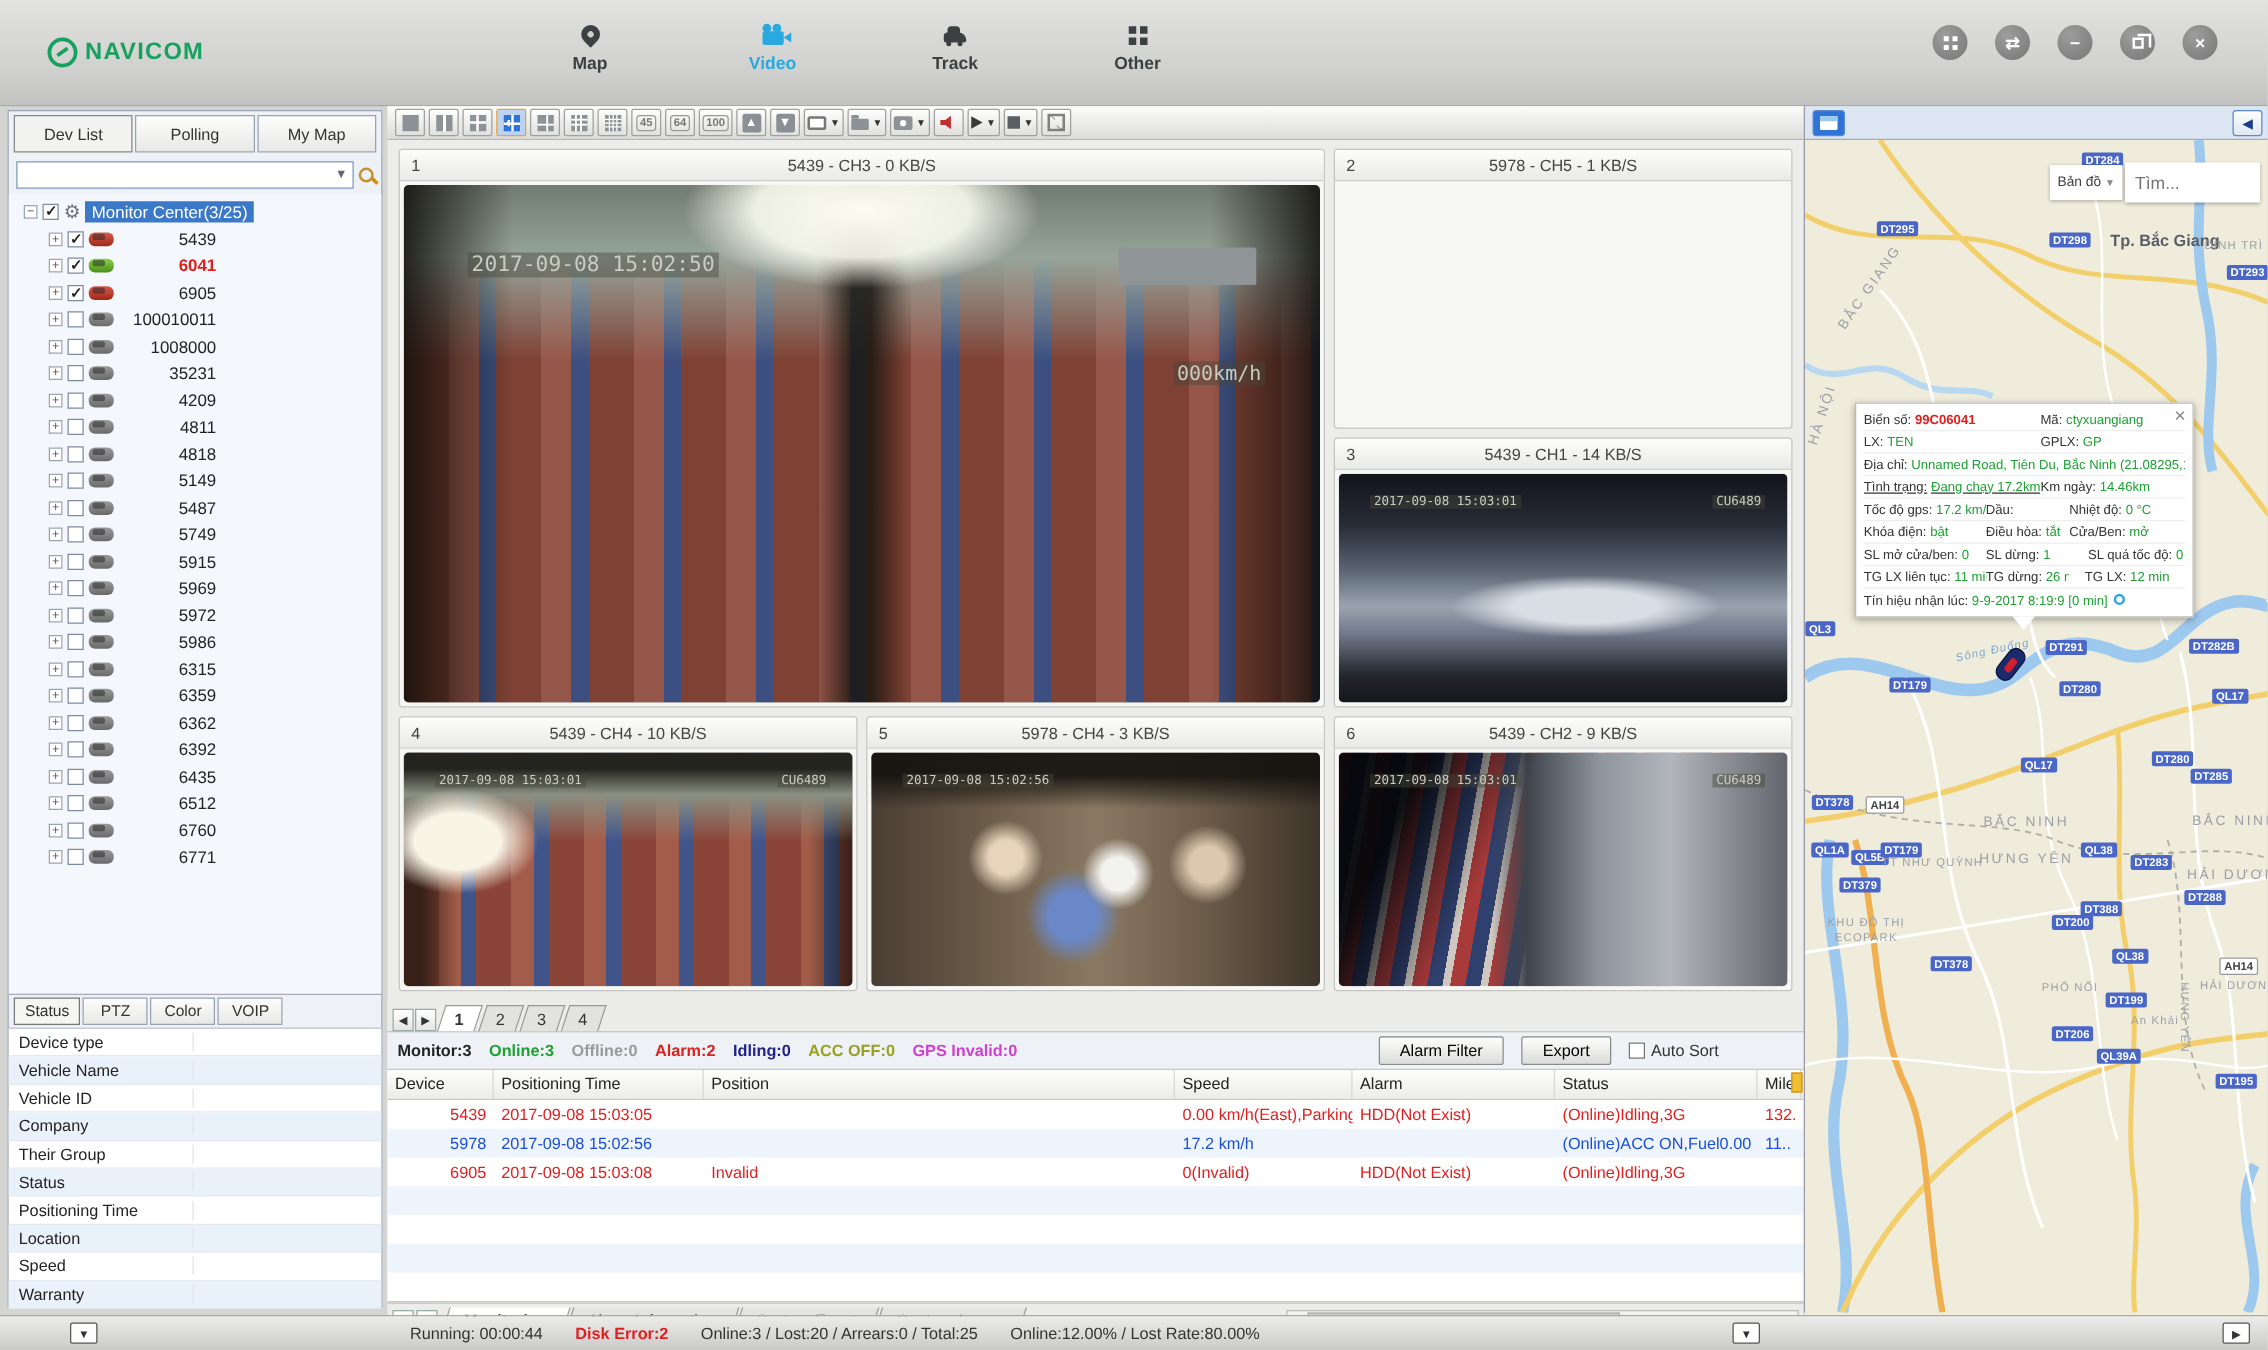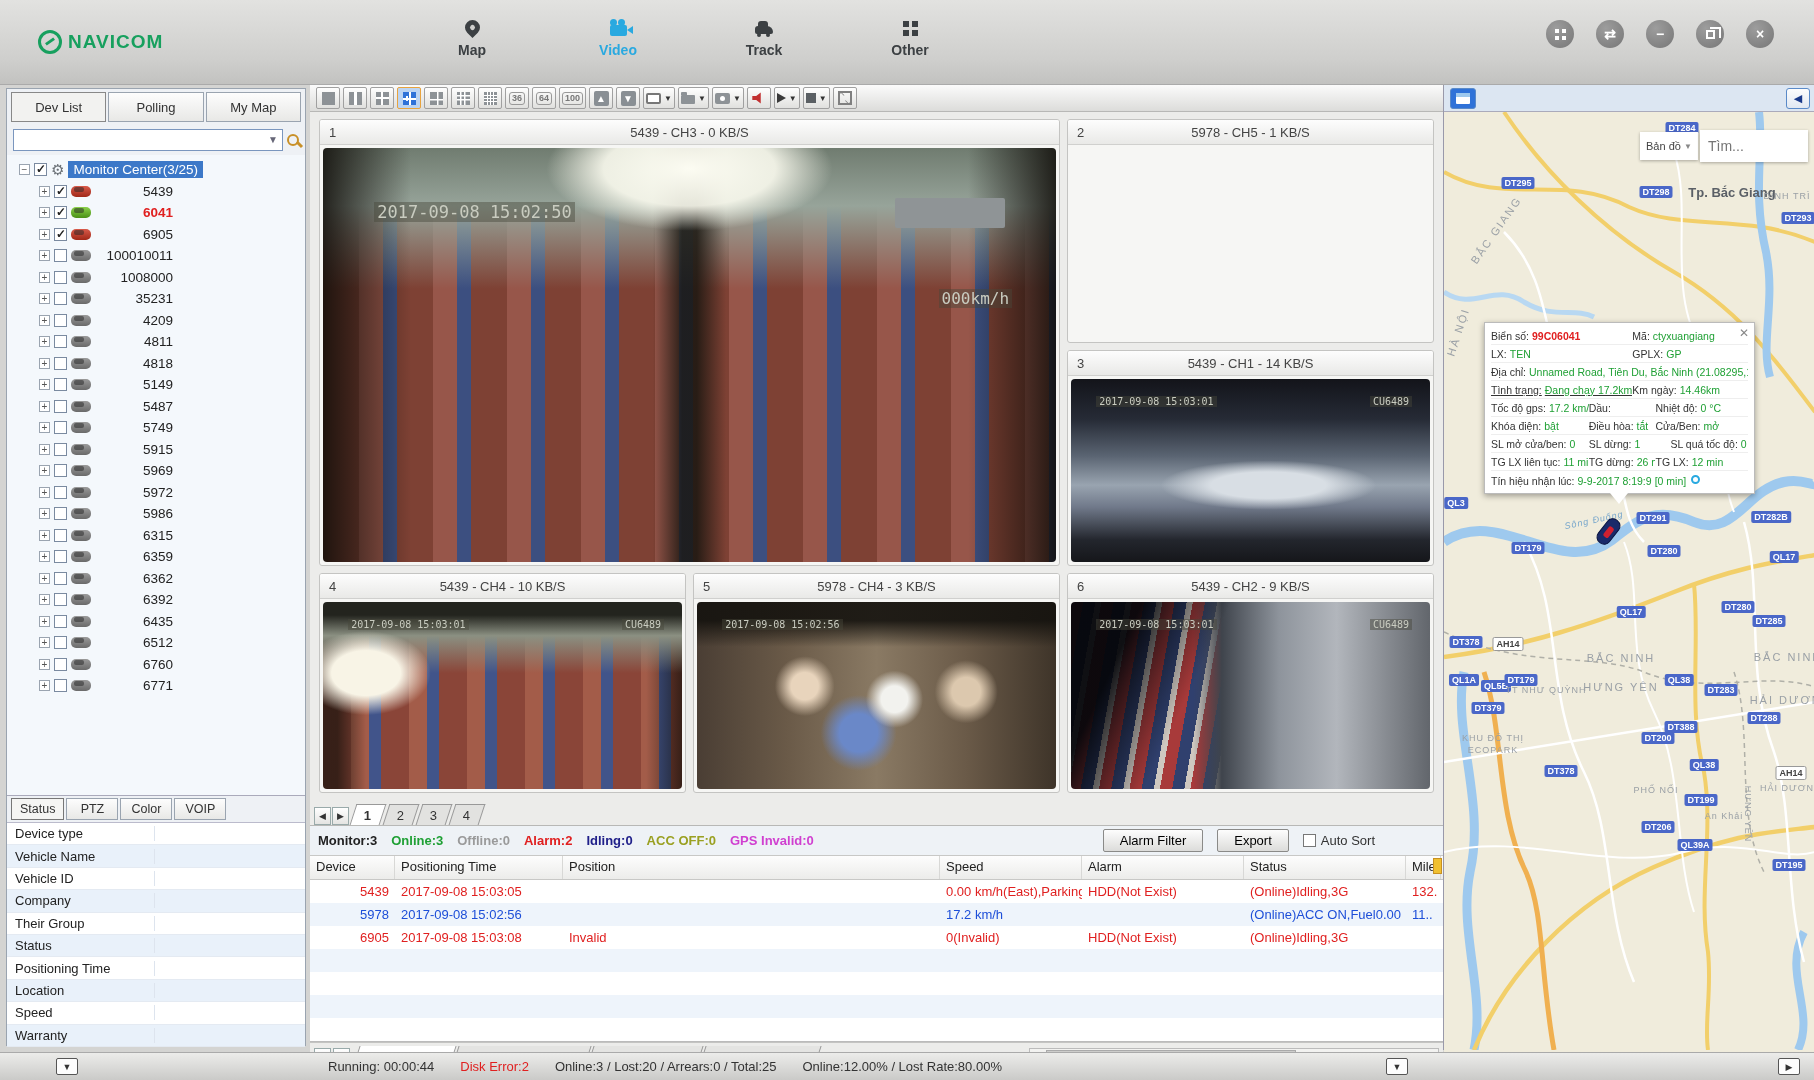--- a/index.html
+++ b/index.html
@@ -203,21 +203,21 @@
   .pcell{display:flex;gap:3px;overflow:hidden;white-space:nowrap}
   .plabel{color:#333}
   .pval{color:#1fa034}
   .pval.red{color:#e02020;font-weight:bold}
   #popup-close{position:absolute;right:5px;top:3px;color:#888;font-size:12px;cursor:pointer}
   .sig-ic{display:inline-block;width:9px;height:9px;border:2px solid #29a9e0;border-radius:50%;background:#fff;vertical-align:middle;margin-left:2px}
   
   #statusbar{position:absolute;left:0;top:1052px;width:1814px;height:28px;background:linear-gradient(#ececea,#cacac8);border-top:1px solid #aaa;display:flex;align-items:center;font-size:13px}
   .sq-btn{width:22px;height:17px;border:1.5px solid #555;border-radius:2px;background:#fdfdfd;color:#333;font-size:9px;display:flex;align-items:center;justify-content:center;cursor:pointer}
   #statusbar .seg{margin-right:26px;white-space:nowrap}
-  #statusbar .seg.red{color:#e02020;font-weight:normal}
+  #statusbar .seg.red{color:#e02020;font-weight:bold}
 </style>
 </head>
 <body>
 
 <div id="topbar">
   <div id="logo">
     <span class="logo-ring"></span>
     <span id="logo-text">NAVICOM</span>
   </div>
   <div id="main-nav">
@@ -492,21 +492,21 @@
       <div class="tb">
         <span class="ic g8"></span>
       </div>
       <div class="tb">
         <span class="ic g9"></span>
       </div>
       <div class="tb">
         <span class="ic g16"></span>
       </div>
       <div class="tb">
-        <span class="num">36</span>
+        <span class="num">45</span>
       </div>
       <div class="tb">
         <span class="num">64</span>
       </div>
       <div class="tb">
         <span class="num">100</span>
       </div>
       <div class="tb">
         <span class="arr">▲</span>
       </div>
@@ -883,21 +883,21 @@
           </div>
           <div class="prow2">
             <span class="pcell" style="width: 38%; flex: 0 0 auto;">
               <span class="plabel">TG LX liên tục:</span>
               <span class="pval">11 min</span>
             </span>
             <span class="pcell" style="width: 26%; flex: 0 0 auto;">
               <span class="plabel">TG dừng:</span>
               <span class="pval">26 min</span>
             </span>
-            <span class="pcell" style="width: 36%; flex: 0 0 auto;">
+            <span class="pcell" style="width: 36%; flex: 0 0 auto; justify-content: center;">
               <span class="plabel">TG LX:</span>
               <span class="pval">12 min</span>
             </span>
           </div>
         </div>
       <div class="prow2" style="border-bottom:none;padding:4px 0">
         <span class="pcell">
             <span class="plabel">Tín hiệu nhận lúc:</span>
         <span class="pval">9-9-2017 8:19:9</span>
         <span class="pval mins">[0 min]</span>

